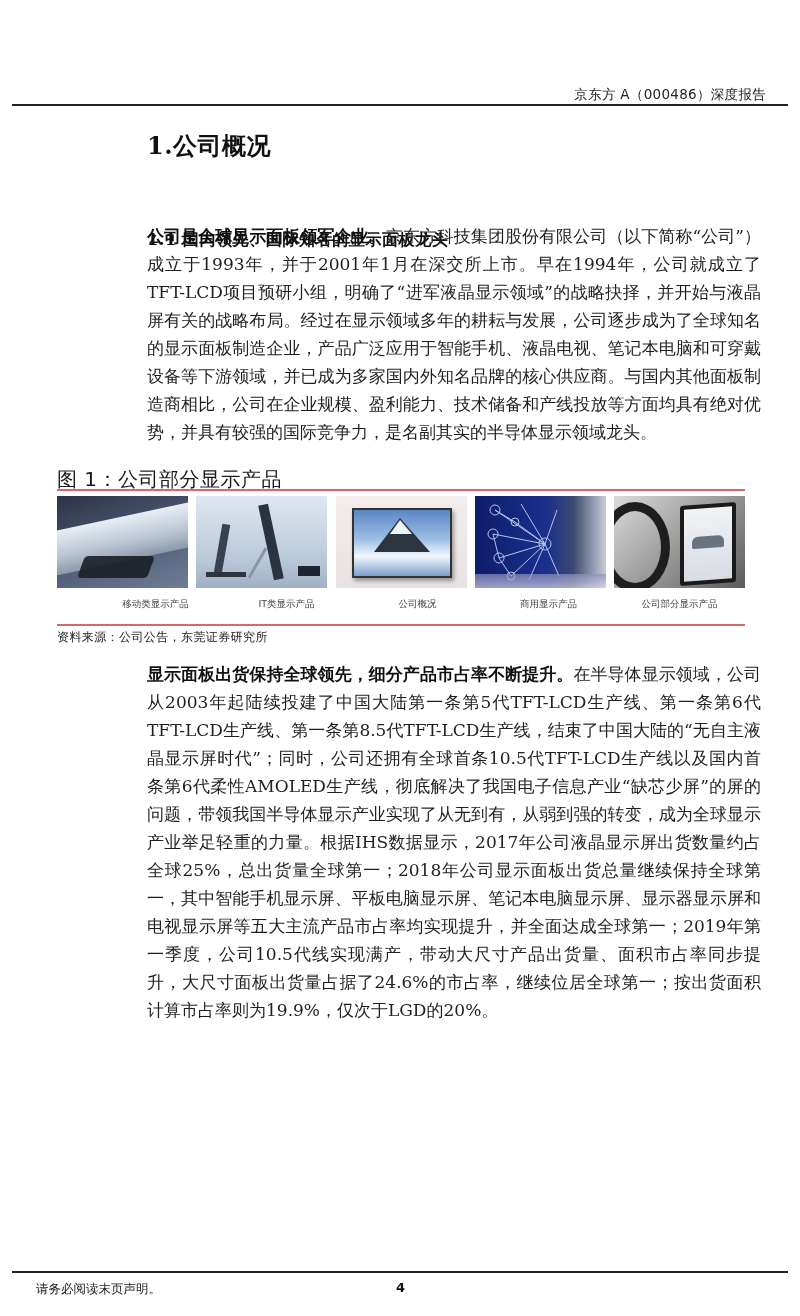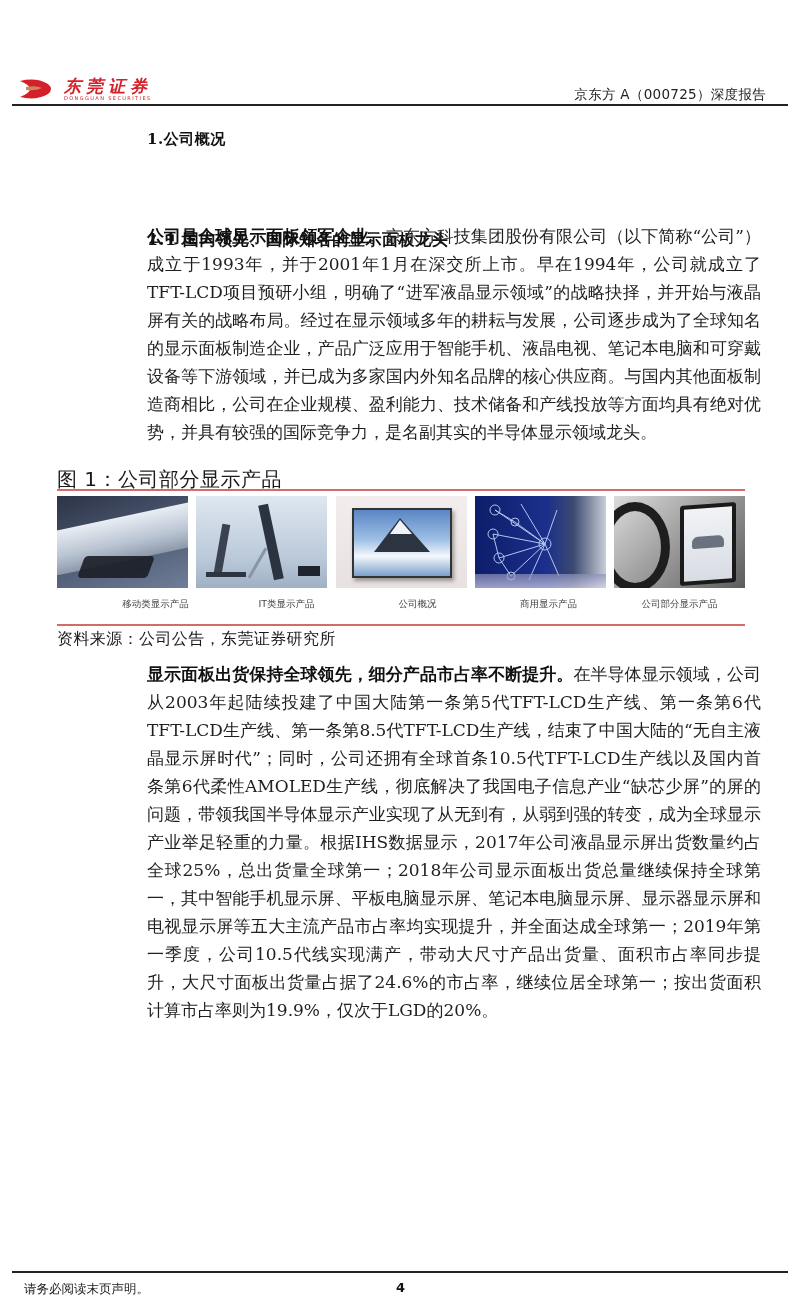--- a/index.html
+++ b/index.html
@@ -10,39 +10,39 @@
   .header { position: absolute; left: 0; top: 0; width: 800px; height: 110px; }
   .logo { position: absolute; left: 18px; top: 74px; width: 160px; height: 30px; display: flex; align-items: center; }
   .logo-mark { width: 36px; height: 22px; position: relative; }
   .logo-text-wrap { margin-left: 10px; display: flex; flex-direction: column; align-items: flex-start; }
   .logo-cn { font-family: "DejaVu Serif", serif; font-weight: bold; font-size: 17px; color: #d4202a; letter-spacing: 5px; line-height: 18px; font-style: italic; }
   .logo-en { font-family: "DejaVu Sans", sans-serif; font-size: 5px; color: #d4202a; letter-spacing: 1.4px; line-height: 7px; }
   .header-title { position: absolute; right: 34px; top: 86px; font-family: "DejaVu Sans", sans-serif; font-size: 13.5px; color: #222; letter-spacing: 0.3px; }
   .header-rule { position: absolute; left: 12px; top: 104px; width: 776px; height: 2px; background: #222; }
 
   
-  .h1 { position: absolute; left: 147px; top: 130px; font-size: 15px; font-weight: bold; font-family: "DejaVu Serif", serif; color: #111; letter-spacing: 0.5px; }
+  .h1 { position: absolute; left: 147px; top: 130px; font-size: 24px; font-weight: bold; font-family: "DejaVu Serif", serif; color: #111; letter-spacing: 0.5px; }
   .h2 { position: absolute; left: 147px; top: 184px; font-size: 16px; font-weight: bold; font-family: "DejaVu Serif", serif; color: #111; letter-spacing: 0.6px; margin-top: 46px; }
 
   
   .para { position: absolute; left: 147px; width: 614px; font-size: 17px; line-height: 28px; color: #1f1f1f; font-family: "DejaVu Serif", "Liberation Serif", serif; text-align: justify; text-align-last: left; }
   .para .lead { font-weight: bold; font-family: "DejaVu Sans", sans-serif; color: #111; }
   .para1 { top: 222px; }
   .para2 { top: 660px; }
 
   
   .fig-title { position: absolute; left: 57px; top: 466px; font-family: "DejaVu Sans", sans-serif; font-size: 20px; color: #1a1a1a; letter-spacing: 0.5px; }
   .fig-rule { position: absolute; left: 57px; width: 688px; height: 1.5px; background: #d36b6b; }
   .fig-rule.top { top: 489px; }
   .fig-rule.bottom { top: 624px; }
   .fig-row { position: absolute; left: 57px; top: 496px; width: 688px; height: 92px; display: flex; justify-content: space-between; }
   .tile { width: 131px; height: 92px; position: relative; overflow: hidden; }
   .captions { position: absolute; left: 57px; top: 598px; width: 688px; display: flex; justify-content: flex-end; }
   .cap { width: 131px; text-align: center; font-family: "DejaVu Sans", sans-serif; font-size: 9.5px; color: #444; }
-  .fig-source { position: absolute; left: 57px; top: 629px; font-family: "DejaVu Sans", sans-serif; font-size: 16px; color: #1a1a1a; letter-spacing: 0.4px; }
+  .fig-source { position: absolute; left: 57px; top: 629px; font-family: "DejaVu Sans", sans-serif; font-size: 12px; color: #1a1a1a; letter-spacing: 0.4px; }
 
   
   .t1 { background: linear-gradient(160deg, #2c3346 0%, #4a5670 45%, #6f7d96 100%); }
   .t1 .slab { position: absolute; left: -10px; top: 20px; width: 160px; height: 44px; background: linear-gradient(180deg, #e9eef4 0%, #b9c4d2 60%, #8c98aa 100%); transform: rotate(-12deg); border-radius: 6px; }
   .t1 .chip { position: absolute; left: 24px; top: 60px; width: 70px; height: 22px; background: #1b1e26; transform: skewX(-20deg); border-radius: 4px; opacity: 0.9; }
   .t2 { background: linear-gradient(180deg, #dfe7f0 0%, #b9c8d8 70%, #9fb0c4 100%); }
   .t2 .lap { position: absolute; left: 22px; top: 28px; width: 8px; height: 50px; background: #3a4150; transform: rotate(10deg); }
   .t2 .lapbase { position: absolute; left: 10px; top: 76px; width: 40px; height: 5px; background: #2e3440; }
   .t2 .mon { position: absolute; left: 70px; top: 8px; width: 10px; height: 76px; background: #2b3240; transform: rotate(-12deg); }
   .t2 .stand { position: absolute; left: 60px; top: 50px; width: 3px; height: 34px; background: #8895a8; transform: rotate(30deg); }
@@ -55,40 +55,28 @@
   .t4 .net { position: absolute; left: 6px; top: 4px; width: 80px; height: 84px; }
   .t4 .floor { position: absolute; left: 0; bottom: 0; width: 100%; height: 14px; background: linear-gradient(180deg, #8a8fb8, #d9d6ea); opacity: 0.7; }
   .t5 { background: linear-gradient(135deg, #dcdcdc 0%, #a7a7a7 40%, #5c5c5c 100%); }
   .t5 .wheel { position: absolute; left: -14px; top: 6px; width: 70px; height: 90px; border: 9px solid #1e1e1e; border-radius: 50%; }
   .t5 .screen { position: absolute; left: 66px; top: 8px; width: 56px; height: 80px; background: #1a1a1a; border-radius: 3px; transform: skewY(-4deg); }
   .t5 .screen-inner { position: absolute; left: 4px; top: 4px; width: 48px; height: 72px; background: linear-gradient(180deg, #f1f3f6, #d8dce3); }
   .t5 .car { position: absolute; left: 8px; top: 28px; width: 32px; height: 12px; background: #6a7280; border-radius: 6px 6px 2px 2px; }
 
   
   .footer-rule { position: absolute; left: 12px; top: 1271px; width: 776px; height: 2px; background: #222; }
-  .footer-note { position: absolute; left: 24px; top: 1281px; font-family: "DejaVu Sans", sans-serif; font-size: 12.5px; color: #1a1a1a; }
+  .footer-note { position: absolute; left: 36px; top: 1281px; font-family: "DejaVu Sans", sans-serif; font-size: 12.5px; color: #1a1a1a; }
   .page-num { position: absolute; left: 396px; top: 1280px; font-family: "DejaVu Sans", sans-serif; font-size: 13px; font-weight: bold; color: #111; }
 </style>
 </head>
 <body>
 
 <div class="header">
-  <div class="logo">
-    <div class="logo-mark">
-      <svg width="36" height="22" viewBox="0 0 36 22">
-        <path d="M2 3 Q18 -1 30 6 Q36 11 30 16 Q18 23 2 19 Q12 15 12 11 Q12 7 2 3 Z" fill="#d4202a"></path>
-        <path d="M8 9 Q18 7 24 10 Q18 13 8 12 Z" fill="#c98a5a"></path>
-      </svg>
-    </div>
-    <div class="logo-text-wrap">
-      <span class="logo-cn">东莞证券</span>
-      <span class="logo-en">DONGGUAN SECURITIES</span>
-    </div>
-  </div>
-  <div class="header-title">京东方 A（000725）深度报告</div>
+  <div class="header-title">京东方 A（000486）深度报告</div>
   <div class="header-rule"></div>
 </div>
 
 <div class="h1">1.公司概况</div>
 <div class="h2">1.1  国内领先、国际知名的显示面板龙头</div>
 
 <p class="para para1"><span class="lead">公司是全球显示面板领军企业。</span><span>京东方科技集团股份有限公司（以下简称“公司”）成立于1993年，并于2001年1月在深交所上市。早在1994年，公司就成立了TFT-LCD项目预研小组，明确了“进军液晶显示领域”的战略抉择，并开始与液晶屏有关的战略布局。经过在显示领域多年的耕耘与发展，公司逐步成为了全球知名的显示面板制造企业，产品广泛应用于智能手机、液晶电视、笔记本电脑和可穿戴设备等下游领域，并已成为多家国内外知名品牌的核心供应商。与国内其他面板制造商相比，公司在企业规模、盈利能力、技术储备和产线投放等方面均具有绝对优势，并具有较强的国际竞争力，是名副其实的半导体显示领域龙头。</span></p>
 
 <div class="fig-title">图 1：公司部分显示产品</div>
 <div class="fig-rule top"></div>

